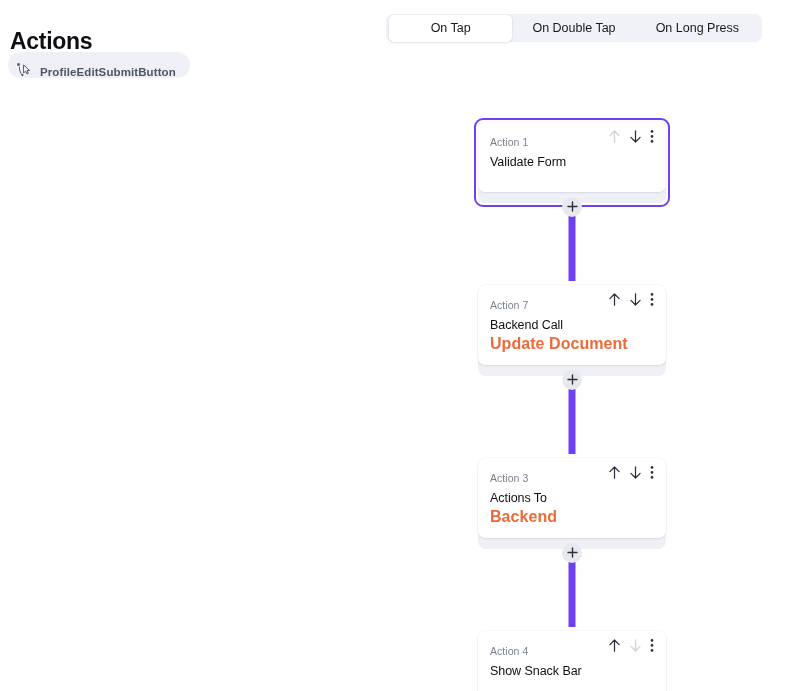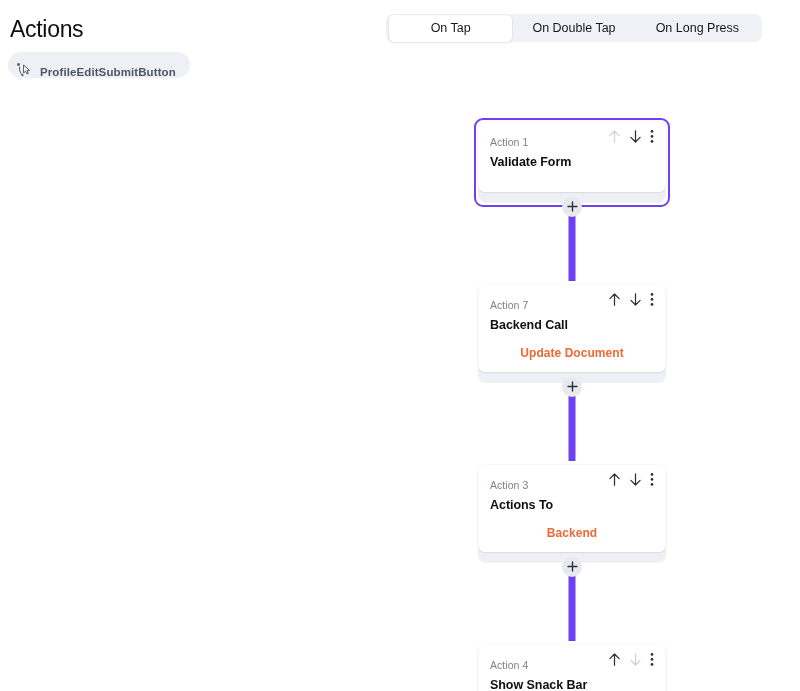--- a/index.html
+++ b/index.html
@@ -15,23 +15,23 @@
   #root {
     position: relative;
     width: 800px;
     height: 691px;
   }
 
   
   .page-title {
     position: absolute;
     left: 10px;
-    top: 16px;
+    top: 28px;
     font-size: 23px;
-    font-weight: normal;
+    font-weight: bold;
     color: #0d0f12;
     letter-spacing: -0.3px;
   }
 
   .trigger-chip {
     position: absolute;
     left: 8px;
     top: 52px;
     height: 26px;
     display: flex;
@@ -134,31 +134,30 @@
     align-items: center;
     gap: 8px;
     margin-top: -2px;
   }
   .tool-icon { display: block; cursor: pointer; }
   .tool-icon.disabled { cursor: default; }
 
   .card-title {
     margin-top: 7px;
     font-size: 12.5px;
-    font-weight: bold;
+    font-weight: normal;
     color: #0d0f12;
     letter-spacing: -0.05px;
   }
   .card-subtitle {
-    margin-top: 14px;
-    font-size: 12px;
+    margin-top: 3px;
+    font-size: 16px;
     font-weight: bold;
     color: #ec6a38;
     letter-spacing: 0.05px;
-    text-align: center;
   }
   .card-title.no-sub { margin-bottom: 11px; }
 
   
   .connector {
     position: relative;
     height: 74px;
     width: 196px;
   }
   .connector.short { height: 0px; }

